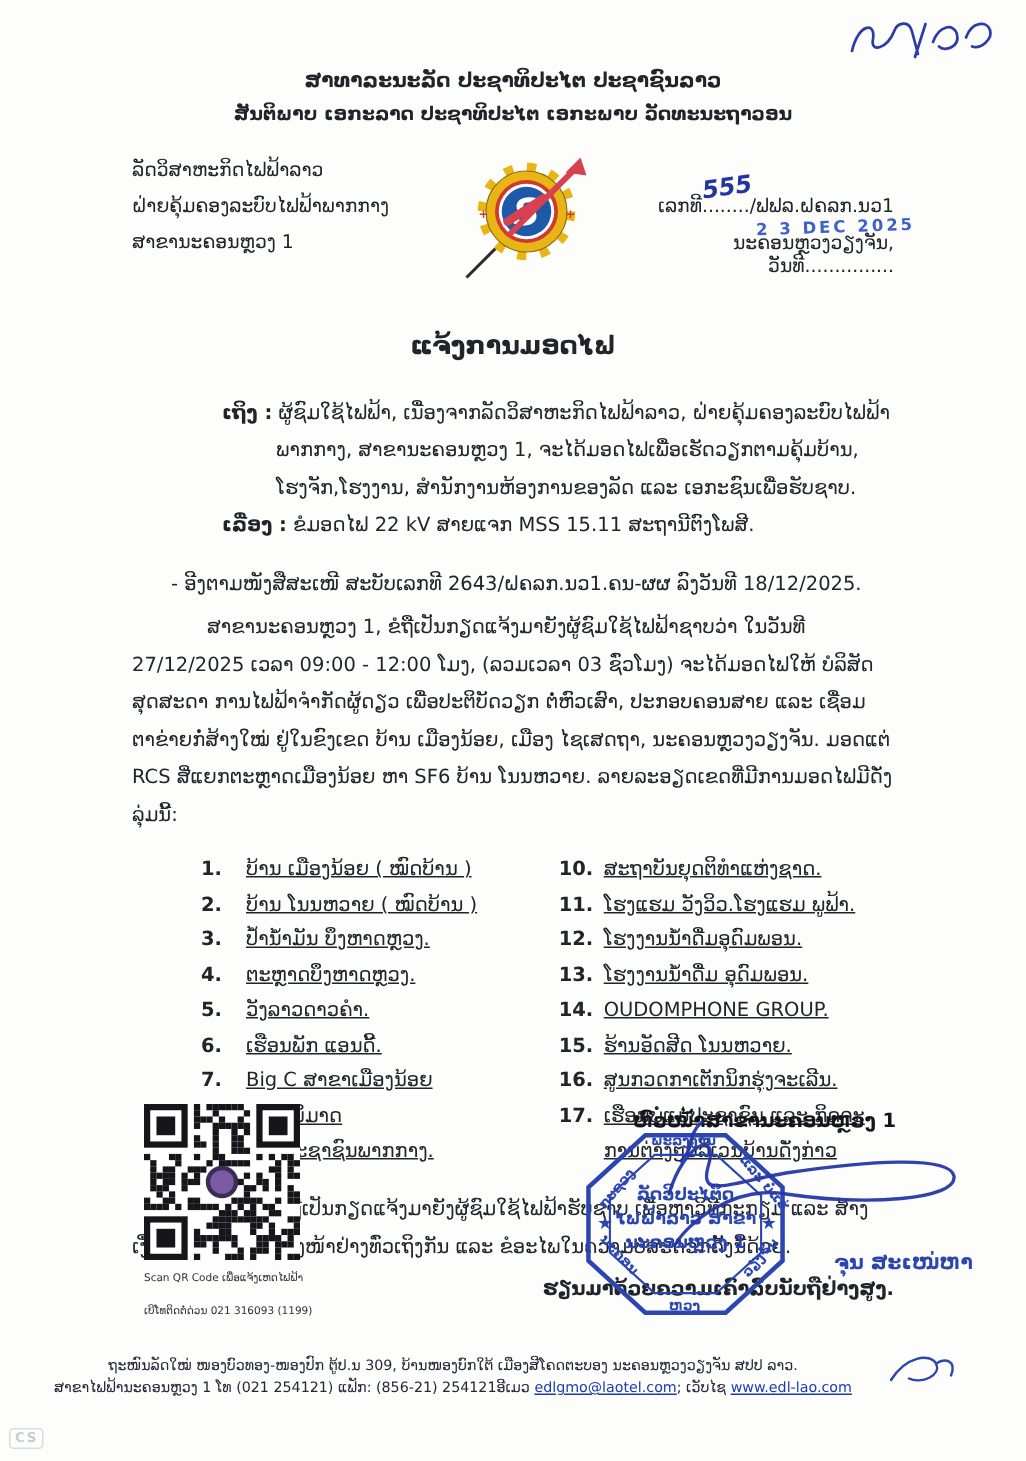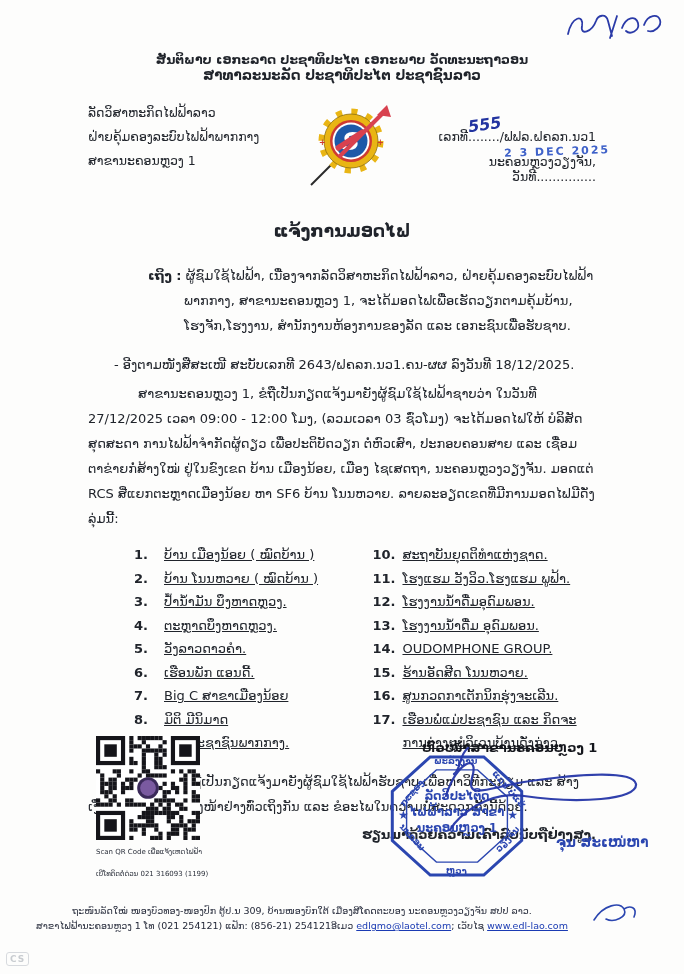--- a/index.html
+++ b/index.html
@@ -82,22 +82,22 @@
 </head>
 <body>
 
 <div class="page">
 
   <svg class="hw-note" width="110" height="42" viewBox="0 0 110 42">
     <path d="M8,28 C12,10 24,8 22,20 C20,30 32,26 36,15 C38,9 46,7 48,15 L52,30 M57,10 L50,32 M62,22 C66,11 76,9 78,17 C80,25 70,29 66,25 M84,19 C88,8 98,8 100,14 C102,20 94,27 88,25" fill="none" stroke="#2b3ba8" stroke-width="1.8" stroke-linecap="round"></path>
   </svg>
 
   <div class="content">
+    <div class="center motto1">ສາທາລະນະລັດ ປະຊາທິປະໄຕ ປະຊາຊົນລາວ</div>
     <div class="center motto2">ສັນຕິພາບ ເອກະລາດ ປະຊາທິປະໄຕ ເອກະພາບ ວັດທະນະຖາວອນ</div>
-    <div class="center motto1">ສາທາລະນະລັດ ປະຊາທິປະໄຕ ປະຊາຊົນລາວ</div>
 
     <div class="head-row">
       <div class="org-block">
         <div>ລັດວິສາຫະກິດໄຟຟ້າລາວ</div>
         <div>ຝ່າຍຄຸ້ມຄອງລະບົບໄຟຟ້າພາກກາງ</div>
         <div>ສາຂານະຄອນຫຼວງ 1</div>
       </div>
 
       <div class="logo-wrap">
         <svg width="96" height="90" viewBox="0 0 96 90">
@@ -130,20 +130,24 @@
       </div>
     </div>
 
     <div class="center doc-title">ແຈ້ງການມອດໄຟ</div>
 
     <div class="para hang">
       <span class="lbl">ເຖິງ :</span>
       <span>ຜູ້ຊົມໃຊ້ໄຟຟ້າ, ເນື່ອງຈາກລັດວິສາຫະກິດໄຟຟ້າລາວ, ຝ່າຍຄຸ້ມຄອງລະບົບໄຟຟ້າພາກກາງ, ສາຂານະຄອນຫຼວງ 1, ຈະໄດ້ມອດໄຟເພື່ອເຮັດວຽກຕາມຄຸ້ມບ້ານ, ໂຮງຈັກ,ໂຮງງານ, ສຳນັກງານຫ້ອງການຂອງລັດ ແລະ ເອກະຊົນເພື່ອຮັບຊາບ.</span>
     </div>
 
+    <div class="para hang" style="margin-top:0;">
+      <span class="lbl">ເລື່ອງ :</span>
+      <span>ຂໍມອດໄຟ 22 kV ສາຍແຈກ  MSS 15.11 ສະຖານີຕົງໂພສີ.</span>
+    </div>
 
     <div class="para ref-bullet">-    ອີງຕາມໜັງສືສະເໜີ ສະບັບເລກທີ 2643/ຝຄລກ.ນວ1.ຄນ-ຜຜ   ລົງວັນທີ  18/12/2025.</div>
 
     <div class="para main-para">ສາຂານະຄອນຫຼວງ 1, ຂໍຖືເປັນກຽດແຈ້ງມາຍັງຜູ້ຊົມໃຊ້ໄຟຟ້າຊາບວ່າ ໃນວັນທີ 27/12/2025 ເວລາ 09:00 - 12:00 ໂມງ, (ລວມເວລາ 03 ຊົ່ວໂມງ) ຈະໄດ້ມອດໄຟໃຫ້ ບໍລິສັດ ສຸດສະດາ ການໄຟຟ້າຈຳກັດຜູ້ດຽວ ເພື່ອປະຕິບັດວຽກ ຕໍ່ຫົວເສົາ,  ປະກອບຄອນສາຍ ແລະ ເຊື່ອມຕາຂ່າຍກໍ່ສ້າງໃໝ່ ຢູ່ໃນຂົງເຂດ ບ້ານ ເມືອງນ້ອຍ, ເມືອງ ໄຊເສດຖາ, ນະຄອນຫຼວງວຽງຈັນ. ມອດແຕ່ RCS ສີ່ແຍກຕະຫຼາດເມືອງນ້ອຍ ຫາ SF6 ບ້ານ ໂນນຫວາຍ. ລາຍລະອຽດເຂດທີ່ມີການມອດໄຟມີດັ່ງລຸ່ມນີ້:</div>
 
     <div class="cols">
       <ol class="col col1">
         <li>ບ້ານ ເມືອງນ້ອຍ ( ໝົດບ້ານ )</li>
         <li>ບ້ານ ໂນນຫວາຍ ( ໝົດບ້ານ )</li>
         <li>ປໍ້ານ້ຳມັນ ບຶງຫາດຫຼວງ.</li>

